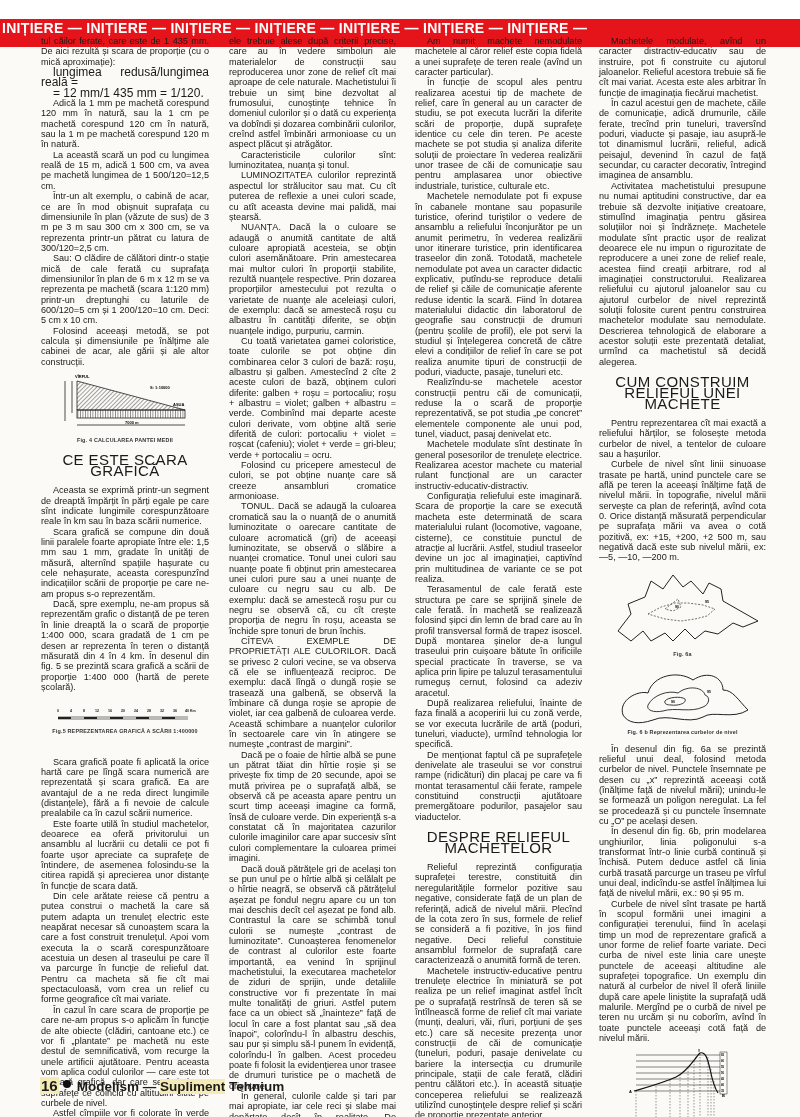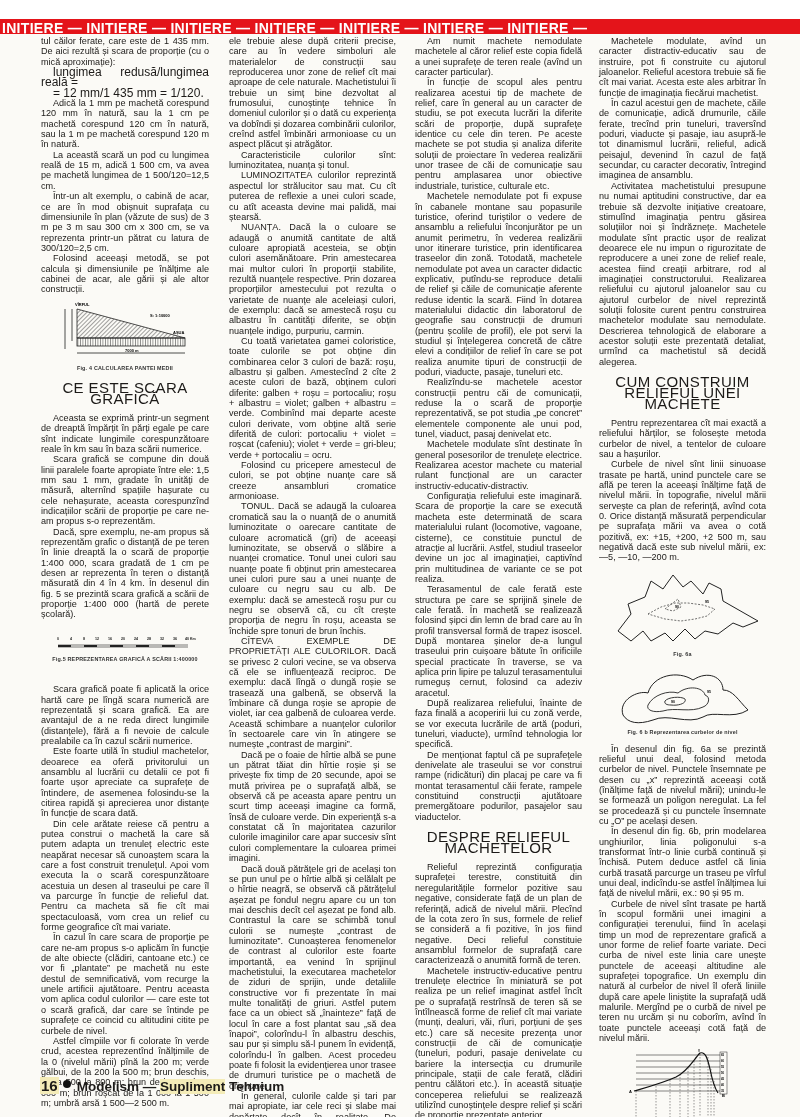--- a/index.html
+++ b/index.html
@@ -1,18 +1,18 @@
 <!DOCTYPE html>
 <html><head>
 <meta charset="utf-8">
 <style>
   html,body{margin:0;padding:0;}
   body{width:800px;height:1117px;background:#fbfaf6;position:relative;overflow:hidden;font-family:"Liberation Sans",sans-serif;color:#1c1a18;}
   .banner{position:absolute;left:0;top:0;width:800px;height:31px;background:#fff;}
-  .banner-strip{position:absolute;left:0;top:19px;width:800px;height:15px;background:#e4141a;overflow:hidden;white-space:nowrap;}
+  .banner-strip{position:absolute;left:0;top:19px;width:800px;height:28px;background:#e4141a;overflow:hidden;white-space:nowrap;}
   .banner-text{color:#fff;font-weight:bold;font-size:14px;line-height:13px;letter-spacing:0.3px;padding-left:2px;}
   .col{position:absolute;top:36px;font-size:9.1px;line-height:10.35px;text-align:justify;}
   .col p{margin:0;text-indent:12px;}
   .col p.noind{text-indent:0;}
   .c1{left:41px;width:168px;}
   .c2{left:229px;width:167px;}
   .c3{left:415px;width:167px;}
   .c4{left:599px;width:167px;}
   .heading{font-weight:normal;text-align:center;font-size:15px;letter-spacing:0.4px;margin:9px 0 9px 0;line-height:11px;}
   .formula{font-size:12px;margin:4px 0 4px 0;text-indent:0;}
@@ -33,20 +33,21 @@
   </div>
 </div>
 
 <div class="col c1">
   <p class="noind">tul căilor ferate, care este de 1 435 mm. De aici rezultă și scara de proporție (cu o mică aproximație):</p>
   <p class="formula">lungimea redusă/lungimea reală =</p>
   <p class="formula">= 12 mm/1 435 mm = 1/120.</p>
   <p>Adică la 1 mm pe machetă corespund 120 mm în natură, sau la 1 cm pe machetă corespund 120 cm în natură, sau la 1 m pe machetă corespund 120 m în natură.</p>
   <p>La această scară un pod cu lungimea reală de 15 m, adică 1 500 cm, va avea pe machetă lungimea de 1 500/120=12,5 cm.</p>
   <p>Într-un alt exemplu, o cabină de acar, ce are în mod obișnuit suprafața cu dimensiunile în plan (văzute de sus) de 3 m pe 3 m sau 300 cm x 300 cm, se va reprezenta printr-un pătrat cu latura de 300/120=2,5 cm.</p>
+  <p>Sau: O clădire de călători dintr-o stație mică de cale ferată cu suprafața dimensiunilor în plan de 6 m x 12 m se va reprezenta pe machetă (scara 1:120 mm) printr-un dreptunghi cu laturile de 600/120=5 cm și 1 200/120=10 cm. Deci: 5 cm x 10 cm.</p>
   <p>Folosind aceeași metodă, se pot calcula și dimensiunile pe înălțime ale cabinei de acar, ale gării și ale altor construcții.</p>
 
   <div class="fig">
     <svg width="140" height="62" viewBox="0 0 140 62">
       <defs>
         <pattern id="hatch" width="3" height="3" patternUnits="userSpaceOnUse" patternTransform="rotate(45)">
           <line x1="0" y1="0" x2="0" y2="3" stroke="#444" stroke-width="1"></line>
         </pattern>
         <pattern id="vhatch" width="2.5" height="3" patternUnits="userSpaceOnUse">
           <line x1="0" y1="0" x2="0" y2="3" stroke="#333" stroke-width="1"></line>

